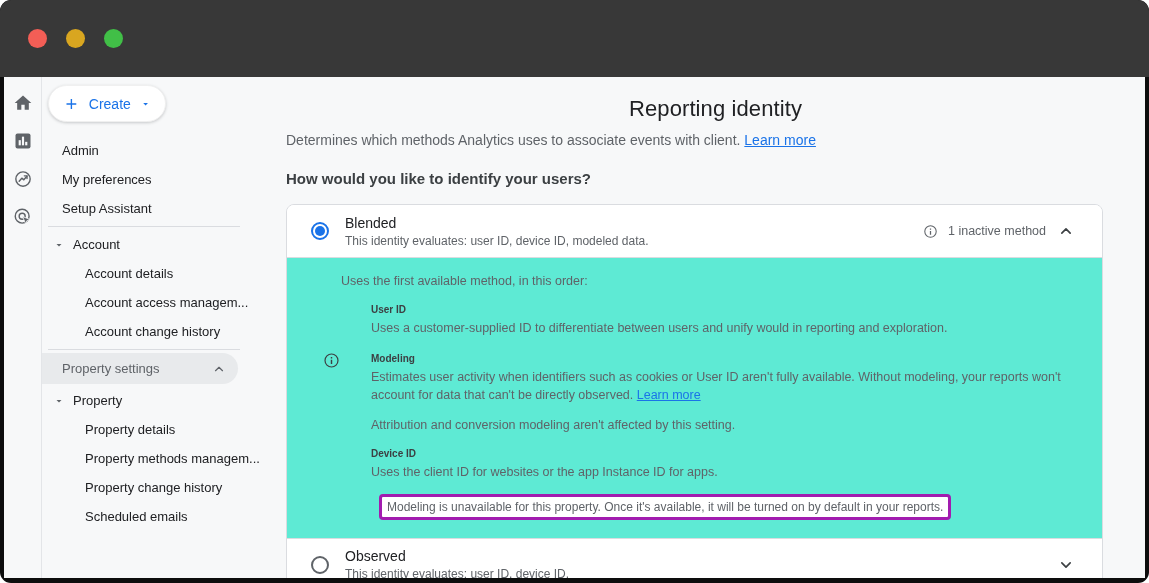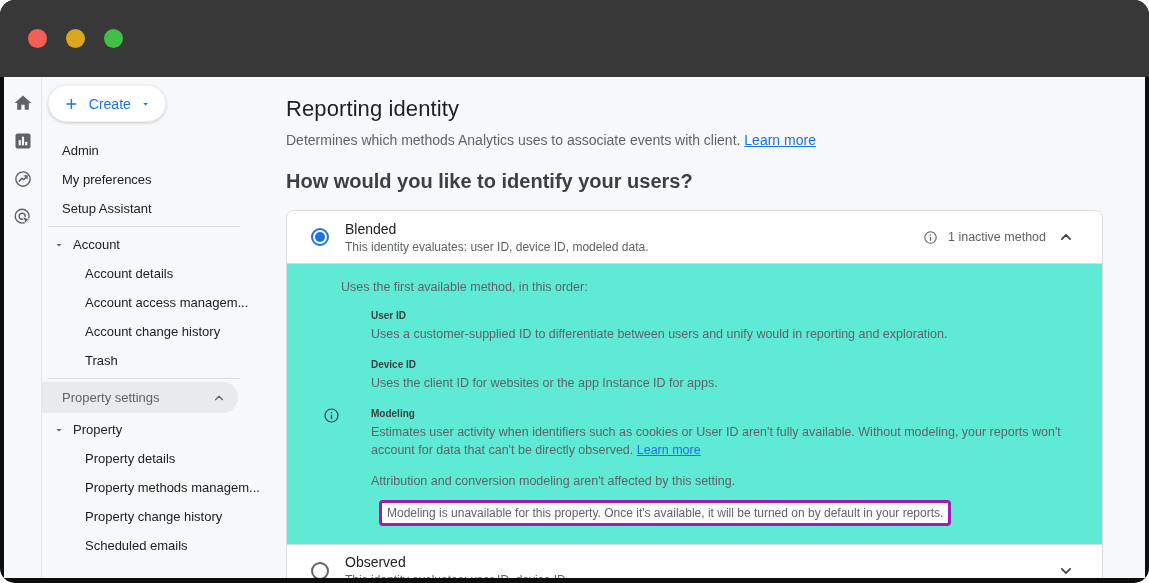--- a/index.html
+++ b/index.html
@@ -1,17 +1,17 @@
 <!DOCTYPE html>
 <html><head>
 <meta charset="utf-8">
 <style>
   * { box-sizing: border-box; margin: 0; padding: 0; }
   body { background:#fff; font-family:"Liberation Sans", sans-serif; -webkit-font-smoothing:antialiased; }
-  .stage { position:relative; width:1149px; height:583px; overflow:hidden;border-radius:15px; }
+  .stage { position:relative; width:1149px; height:583px; overflow:hidden; }
   .window { position:absolute; inset:0; background:#0d0d0d; border-radius:11px; overflow:hidden; }
   .titlebar { position:absolute; top:0; left:0; right:0; height:77px; background:#383838; border-radius:11px 11px 0 0; display:flex; align-items:center; padding-left:28px; gap:19px; }
   .light { width:19px; height:19px; border-radius:50%; display:inline-block; }
   .content { position:absolute; left:4px; right:4px; top:77px; bottom:5px; background:#f7f8f9; display:flex; overflow:hidden; }
 
   
   .rail { width:38px; flex:0 0 38px; border-right:1px solid #e3e5e8; display:flex; flex-direction:column; align-items:center; padding-top:16px; gap:18px; background:#f7f8f9; }
   .rail .ric { width:20px; height:20px; display:flex; align-items:center; justify-content:center; cursor:pointer; }
   .rail svg { width:20px; height:20px; }
 
@@ -23,24 +23,24 @@
   .sb-divider { height:1px; background:#dadce0; margin:3px 26px 3px 6px; }
   .section-row { height:29px; width:196px; display:flex; align-items:center; padding:0 12px 0 20px; color:#5f6368; cursor:pointer; margin:2px 0; }
   .section-row.selected { background:#e8eaec; border-radius:0 16px 16px 0; height:31px; }
   .section-row svg { margin-left:auto; width:14px; height:14px; }
   .tree-parent { height:29px; display:flex; align-items:center; padding-left:11px; gap:8px; cursor:pointer; }
   .tree-parent svg { width:12px; height:12px; flex:0 0 12px; }
   .tree-child { height:29px; line-height:29px; padding-left:43px; cursor:pointer; white-space:nowrap; }
 
   
   .main { flex:1; padding:19px 0 0 20px; overflow:hidden; }
-  .page-title { font-size:22px; font-weight:400; color:#202124; letter-spacing:.1px; }
+  .page-title { font-size:22px; font-weight:400; color:#202124; letter-spacing:.1px;text-align:center; }
   .page-desc { margin-top:10px; font-size:14px; color:#5f6368; }
   .page-desc a, .lm-link { color:#1a73e8; text-decoration:underline; cursor:pointer; }
-  .question { margin-top:22px; font-size:20px; font-weight:700; color:#3c4043; }
+  .question { margin-top:22px; font-size:15px; font-weight:700; color:#3c4043; }
 
   .card { margin-top:17px; width:817px; background:#fff; border:1px solid #dadce0; border-radius:8px; overflow:hidden; }
   .option-header { display:flex; align-items:center; padding:8px 0; min-height:52px; background:#fff; cursor:pointer; }
   .radio { width:18px; height:18px; border-radius:50%; border:2px solid #1a73e8; margin-left:24px; flex:0 0 18px; display:flex; align-items:center; justify-content:center; cursor:pointer; }
   .radio .dot { width:10px; height:10px; border-radius:50%; background:#1a73e8; }
   .radio.unchecked { border-color:#5f6368; }
   .option-text { margin-left:16px; }
   .option-title { font-size:14px; color:#202124; }
   .option-sub { font-size:12px; color:#5f6368; margin-top:3px; }
   .header-right { margin-left:auto; margin-right:26px; display:flex; align-items:center; gap:10px; color:#5f6368; font-size:12.5px; }
@@ -120,21 +120,20 @@
 
         <div class="tree-parent">
           <svg viewBox="0 0 24 24">
               <path d="M7 10l5 5 5-5z" fill="#5f6368"></path>
             </svg>
           <span>Account</span>
         </div>
         <div class="tree-child"><span>Account details</span></div>
         <div class="tree-child"><span>Account access managem...</span></div>
         <div class="tree-child"><span>Account change history</span></div>
-        <div class="tree-child"><span>Trash</span></div>
 
         <div class="sb-divider"></div>
 
         <div class="section-row selected">
           <span>Property settings</span>
           <svg viewBox="0 0 24 24">
               <path d="M6 15l6-6 6 6" fill="none" stroke="#5f6368" stroke-width="2" stroke-linecap="round" stroke-linejoin="round"></path>
             </svg>
         </div>
 
@@ -181,36 +180,36 @@
 
           <div class="expanded">
             <p class="intro">Uses the first available method, in this order:</p>
 
             <div class="method">
               <div class="m-name">User ID</div>
               <div class="m-desc">Uses a customer-supplied ID to differentiate between users and unify would in reporting and exploration.</div>
             </div>
 
             <div class="method">
-              <div class="m-name">Device ID</div>
-              <div class="m-desc">Uses the client ID for websites or the app Instance ID for apps.</div>
-            </div>
-
-            <div class="method">
               <svg class="modeling-info" viewBox="0 0 24 24">
                   <path d="M12 2a10 10 0 100 20 10 10 0 000-20zm0 18.3A8.3 8.3 0 1112 3.7a8.3 8.3 0 010 16.6zM11 7h2v2h-2V7zm0 4h2v6h-2v-6z" fill="#3c4043"></path>
                 </svg>
               <div class="m-name">Modeling</div>
               <div class="m-desc">
                 <span>Estimates user activity when identifiers such as cookies or User ID aren't fully available. Without modeling, your reports won't account for data that can't be directly observed.</span>
                 <a class="lm-link">Learn more</a>
               </div>
               <div class="m-note">Attribution and conversion modeling aren't affected by this setting.</div>
             </div>
 
+            <div class="method">
+              <div class="m-name">Device ID</div>
+              <div class="m-desc">Uses the client ID for websites or the app Instance ID for apps.</div>
+            </div>
+
             <div class="note-box">Modeling is unavailable for this property. Once it's available, it will be turned on by default in your reports.</div>
           </div>
 
           <div class="option-header">
             <span class="radio unchecked"></span>
             <div class="option-text">
               <div class="option-title">Observed</div>
               <div class="option-sub">This identity evaluates: user ID, device ID.</div>
             </div>
             <div class="header-right">

